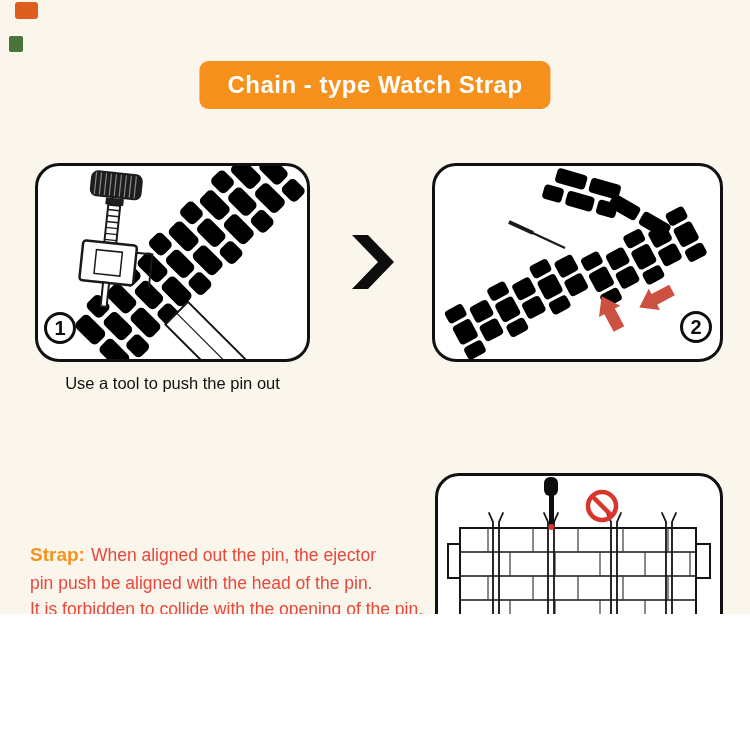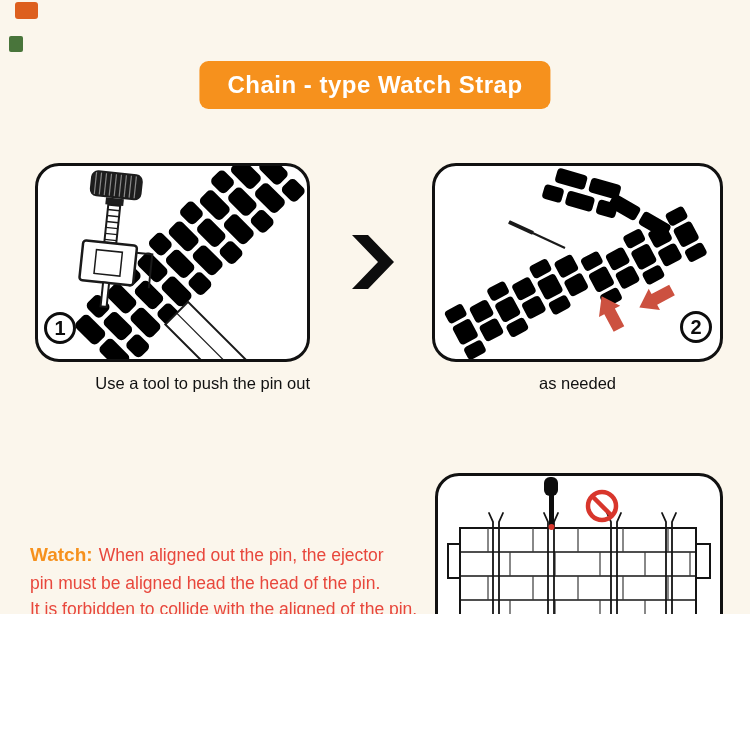--- a/index.html
+++ b/index.html
@@ -22,21 +22,21 @@
 
   .chevron { position:absolute; left:352px; top:235px; }
 
   .badge { position:absolute; width:32px; height:32px; border:3.5px solid #0d0d0d; border-radius:50%;
            display:flex; align-items:center; justify-content:center;
            font-weight:bold; font-size:20px; color:#0d0d0d; }
   .badge-1 { left:44px;  top:312px; }
   .badge-2 { left:680px; top:311px; }
 
   .caption { position:absolute; color:#111111; font-size:16.5px; text-align:center; line-height:1.45; }
-  .caption-1 { left:35px;  top:372px; width:275px;text-align:right; }
+  .caption-1 { left:35px;  top:372px; width:275px; }
   .caption-2 { left:432px; top:372px; width:291px; }
   .cap-line { display:block; }
 
   .note { position:absolute; left:30px; top:541px; width:432px; font-size:17.5px; line-height:1.52; color:#E8473C; }
   .note-label { color:#F6911D; font-weight:bold; font-size:19px; margin-right:6px; }
   .toolfill { fill:#FFFFFF; stroke:#1a1a1a; }
 </style>
 </head>
 <body>
 
@@ -176,27 +176,26 @@
     </svg>
   </div>
 
   <div class="badge badge-1">1</div>
   <div class="badge badge-2">2</div>
 
   <div class="caption caption-1">
     <span class="cap-line">Use a tool to push the pin out</span>
   </div>
   <div class="caption caption-2">
-    <span class="cap-line">as needed</span>
   </div>
 
   <div class="note">
-    <span class="note-label">Watch:</span><span>When aligned out the pin, the ejector</span><br>
-    <span>pin must be aligned head the head of the pin.</span><br>
-    <span>It is forbidden to collide with the aligned of the pin.</span>
+    <span class="note-label">Strap:</span><span>When aligned out the pin, the ejector</span><br>
+    <span>pin push be aligned with the head of the pin.</span><br>
+    <span>It is forbidden to collide with the opening of the pin.</span>
   </div>
 
   <div class="panel panel-detail">
     <svg class="illus" viewBox="0 0 282 197">
 
       <g>
         <rect x="22" y="52" width="236" height="94" fill="#FFFFFF" stroke="#141414" stroke-width="2"></rect>
         <rect x="10" y="68" width="12" height="34" fill="#FFFFFF" stroke="#141414" stroke-width="2"></rect>
         <rect x="258" y="68" width="14" height="34" fill="#FFFFFF" stroke="#141414" stroke-width="2"></rect>
         <g stroke="#141414" stroke-width="1.4">

